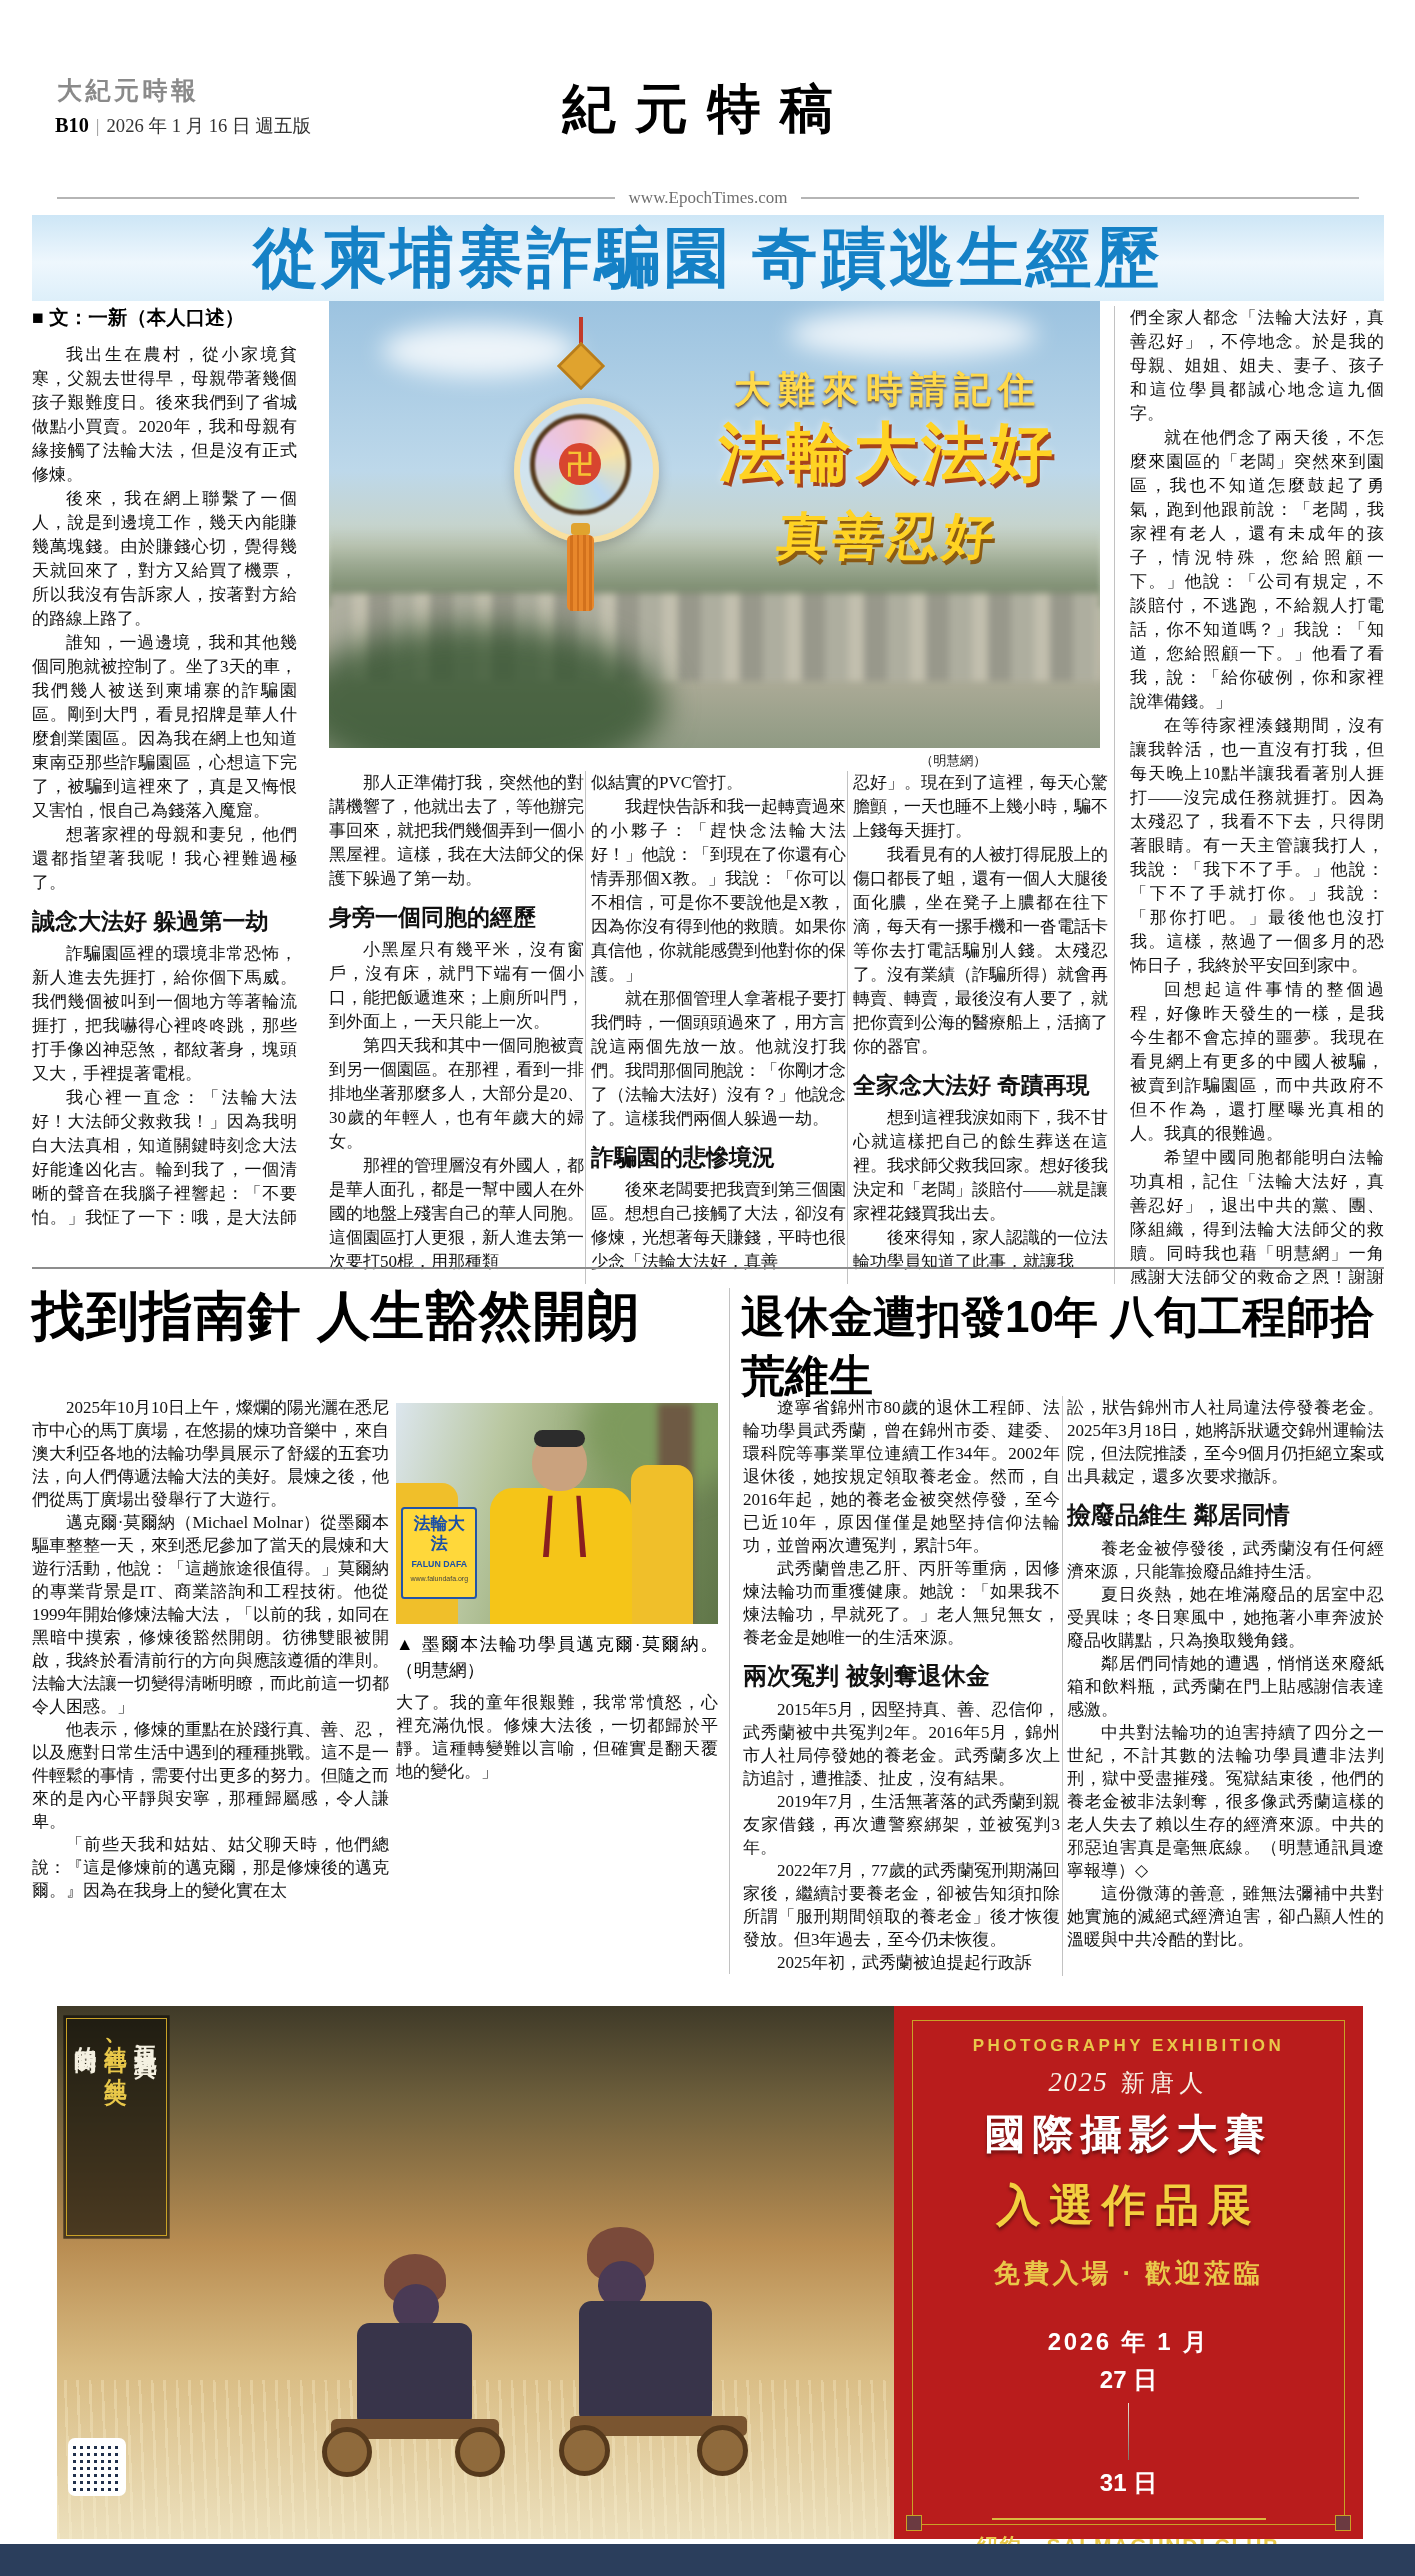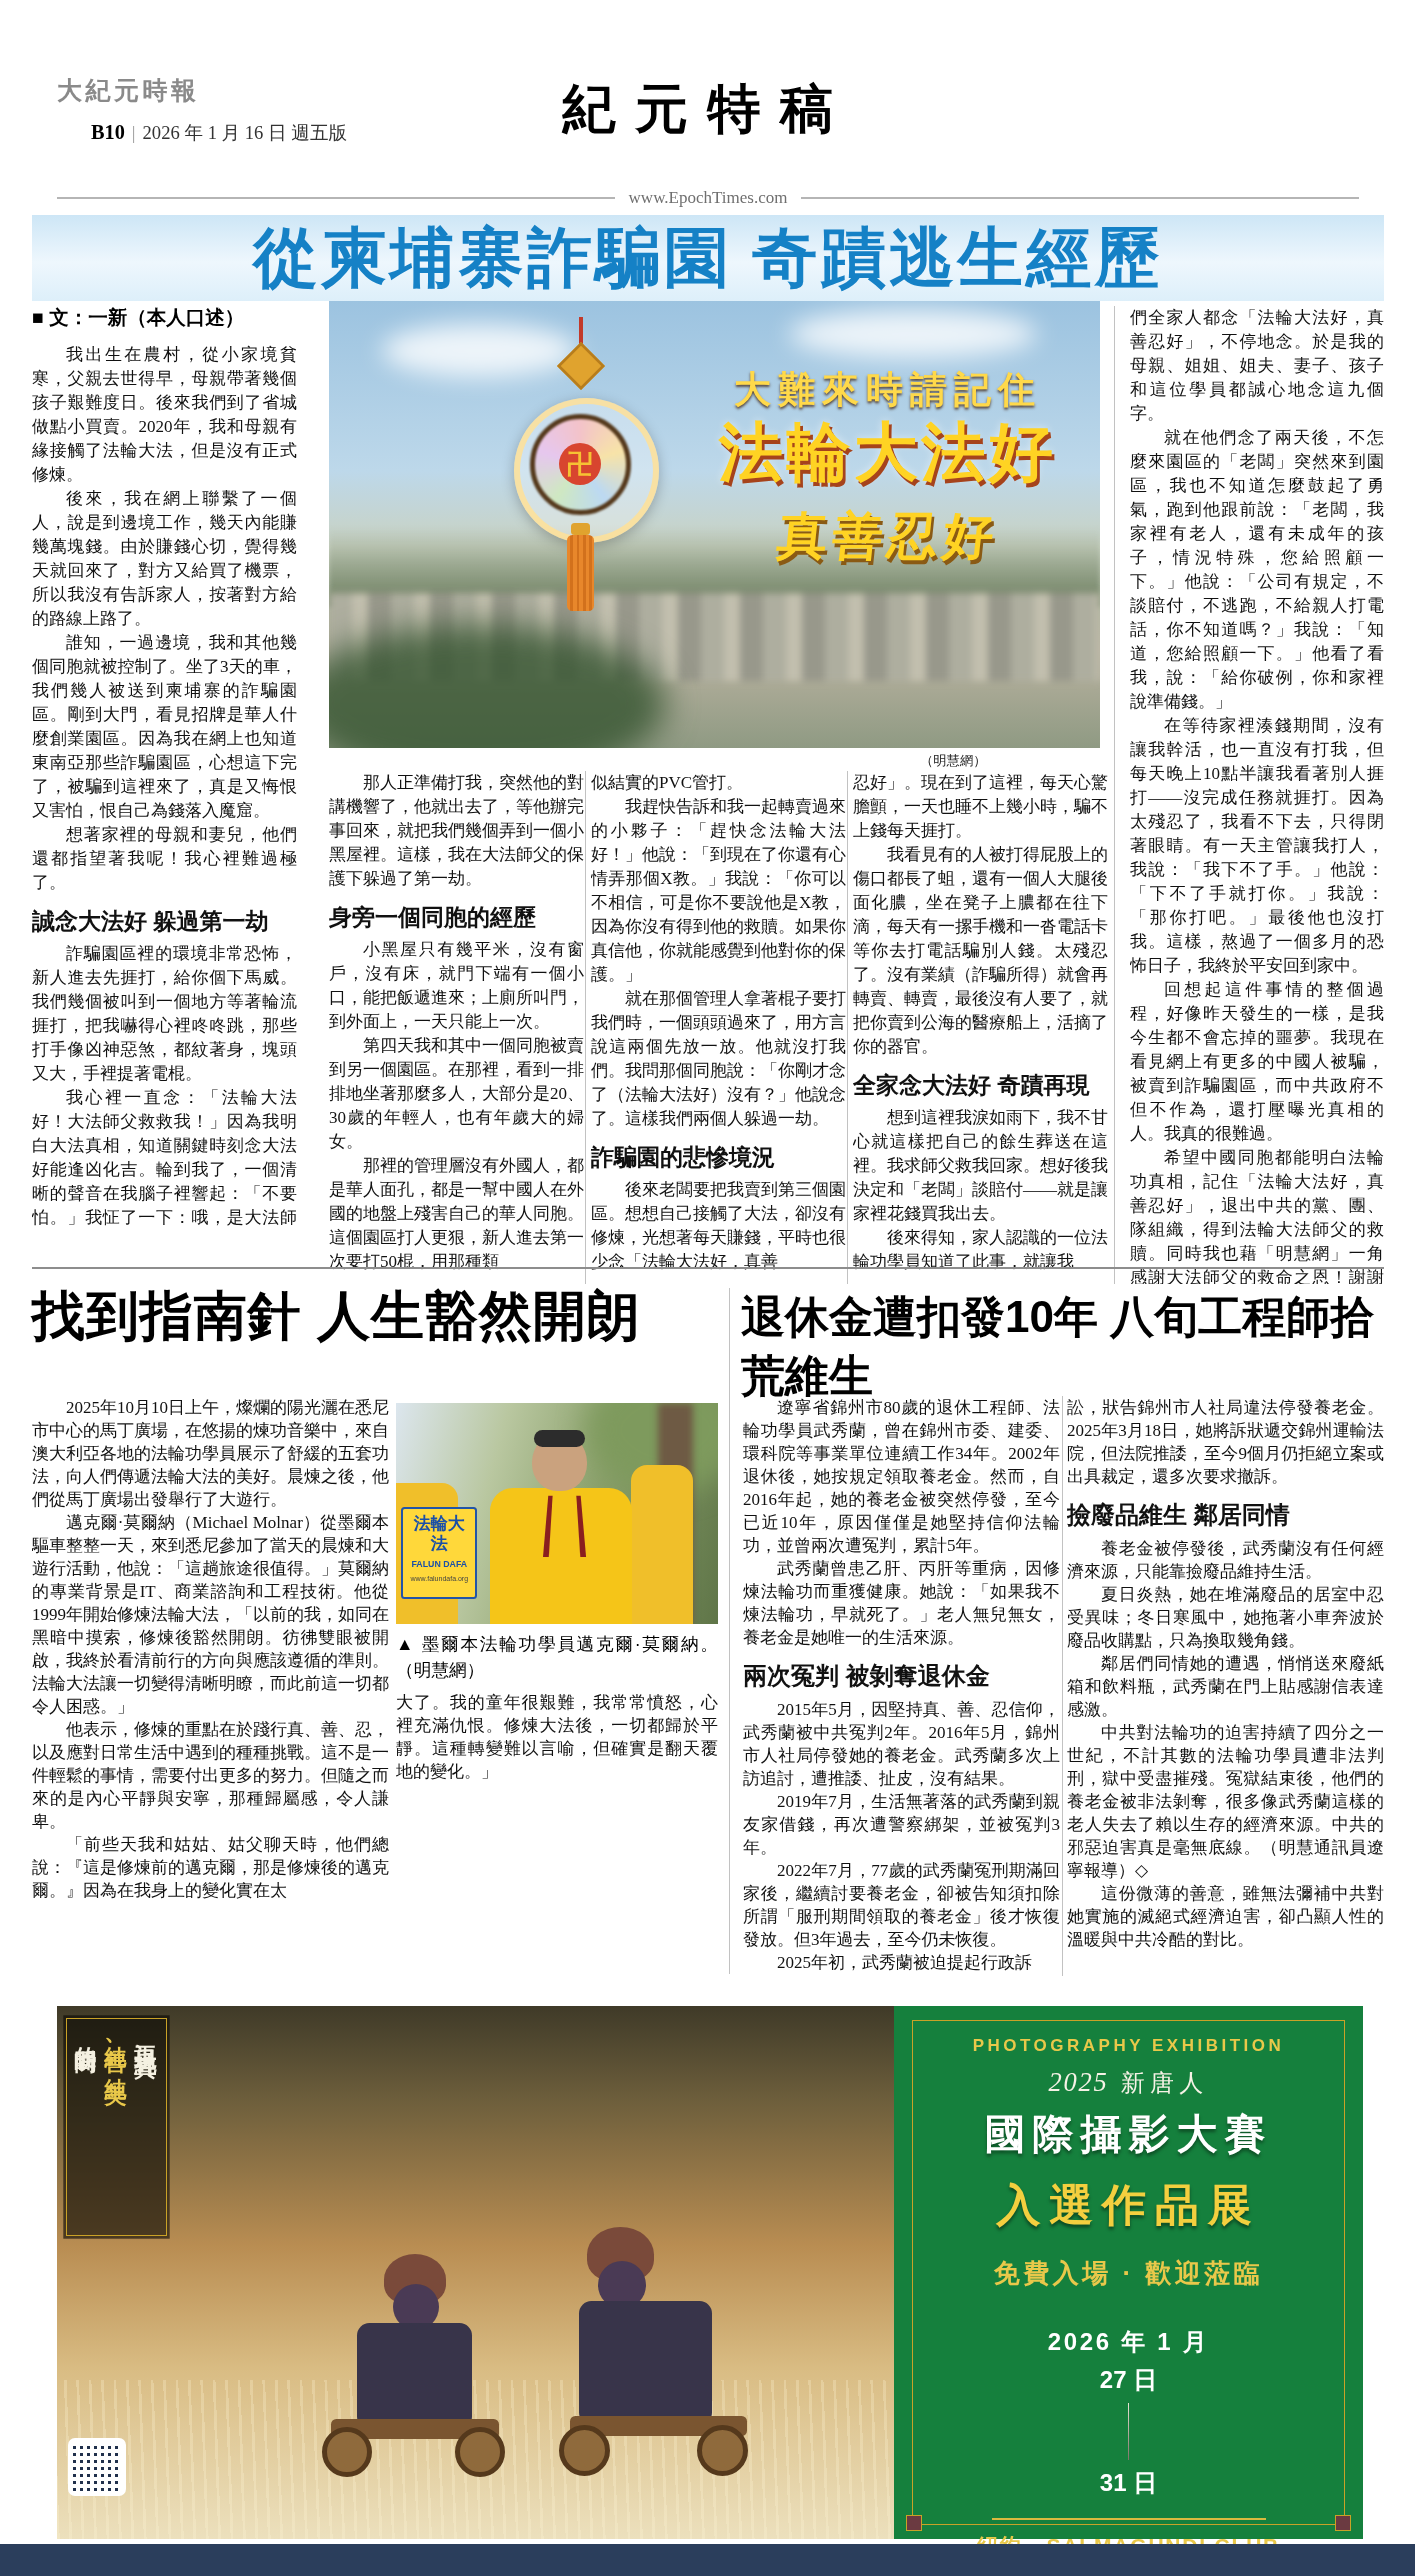--- a/index.html
+++ b/index.html
@@ -3,21 +3,21 @@
 <meta charset="utf-8">
 <style>
   html,body{margin:0;padding:0;background:#ffffff;}
   body{width:1415px;height:2576px;position:relative;overflow:hidden;
        font-family:"Liberation Serif","DejaVu Serif",serif;color:#111;}
   .abs{position:absolute;}
   .sans{font-family:"Liberation Sans","DejaVu Sans",sans-serif;}
 
   
   .logo{left:57px;top:74px;font-size:25px;font-weight:bold;color:#8a8a8a;letter-spacing:3.5px;}
-  .pageline{left:55px;top:120px;font-size:18.6px;color:#333;margin-left:36px;}
+  .pageline{left:55px;top:113px;font-size:18.6px;color:#333;}
   .pageline b{font-size:20.3px;color:#000;}
   .pageline .sep{color:#9a9a9a;padding:0 7px;}
   .section-title{left:0;top:74px;width:1415px;text-align:center;font-size:53px;font-weight:900;
                  letter-spacing:19.5px;color:#000;}
   .webline{left:57px;top:188px;width:1302px;display:flex;align-items:center;gap:14px;}
   .webline .rule{flex:1;height:2.7px;background:#b5b5b5;}
   .webline .txt{font-size:17px;color:#6f6f6f;white-space:nowrap;}
 
   
   .band{left:32px;top:215px;width:1352px;height:86px;
@@ -122,21 +122,21 @@
            writing-mode:vertical-rl;font-size:22px;font-weight:bold;letter-spacing:3.5px;line-height:30px;}
   .vbanner span{display:block;}
   .vb-w{color:#f5f1e2;}
   .vb-y{color:#e9c84a;}
   .qr{position:absolute;left:10.6px;top:432px;width:58px;height:58px;background:#fff;border-radius:7px;padding:5.3px;box-sizing:border-box;}
   .qr .pat{width:100%;height:100%;
      background:
        repeating-linear-gradient(0deg,#20304c 0 3.5px,#fff 3.5px 7px),
        repeating-linear-gradient(90deg,#20304c 0 3.5px,#fff 3.5px 7px);
      background-blend-mode:lighten;}
-  .adpanel{position:relative;width:469px;height:533px;background:#15803d;color:#fff;}
+  .adpanel{position:relative;width:469px;height:533px;background:#b91c1c;color:#fff;}
   .adframe{position:absolute;left:17.7px;top:14px;right:17.7px;bottom:14px;border:1.8px solid #c9a227;}
   .adframe::before,.adframe::after{content:"";position:absolute;bottom:-7px;width:14px;height:14px;border:1.8px solid #c9a227;background:#6b3a41;}
   .adframe::before{left:-7px;}
   .adframe::after{right:-7px;}
   .adcontent{position:absolute;left:35px;right:35px;top:30px;text-align:center;
              font-family:"Liberation Sans","DejaVu Sans",sans-serif;}
   .ad-en{color:#e9c84a;font-size:17px;letter-spacing:3.5px;font-weight:bold;}
   .ad-year{color:#f6f2e6;font-size:24px;margin-top:10.6px;letter-spacing:5.3px;}
   .ad-year i{font-family:"Liberation Serif","DejaVu Serif",serif;font-style:italic;font-size:26.5px;letter-spacing:1.8px;}
   .ad-cn{color:#ffffff;font-size:41px;font-weight:bold;letter-spacing:7px;margin-top:8.8px;

